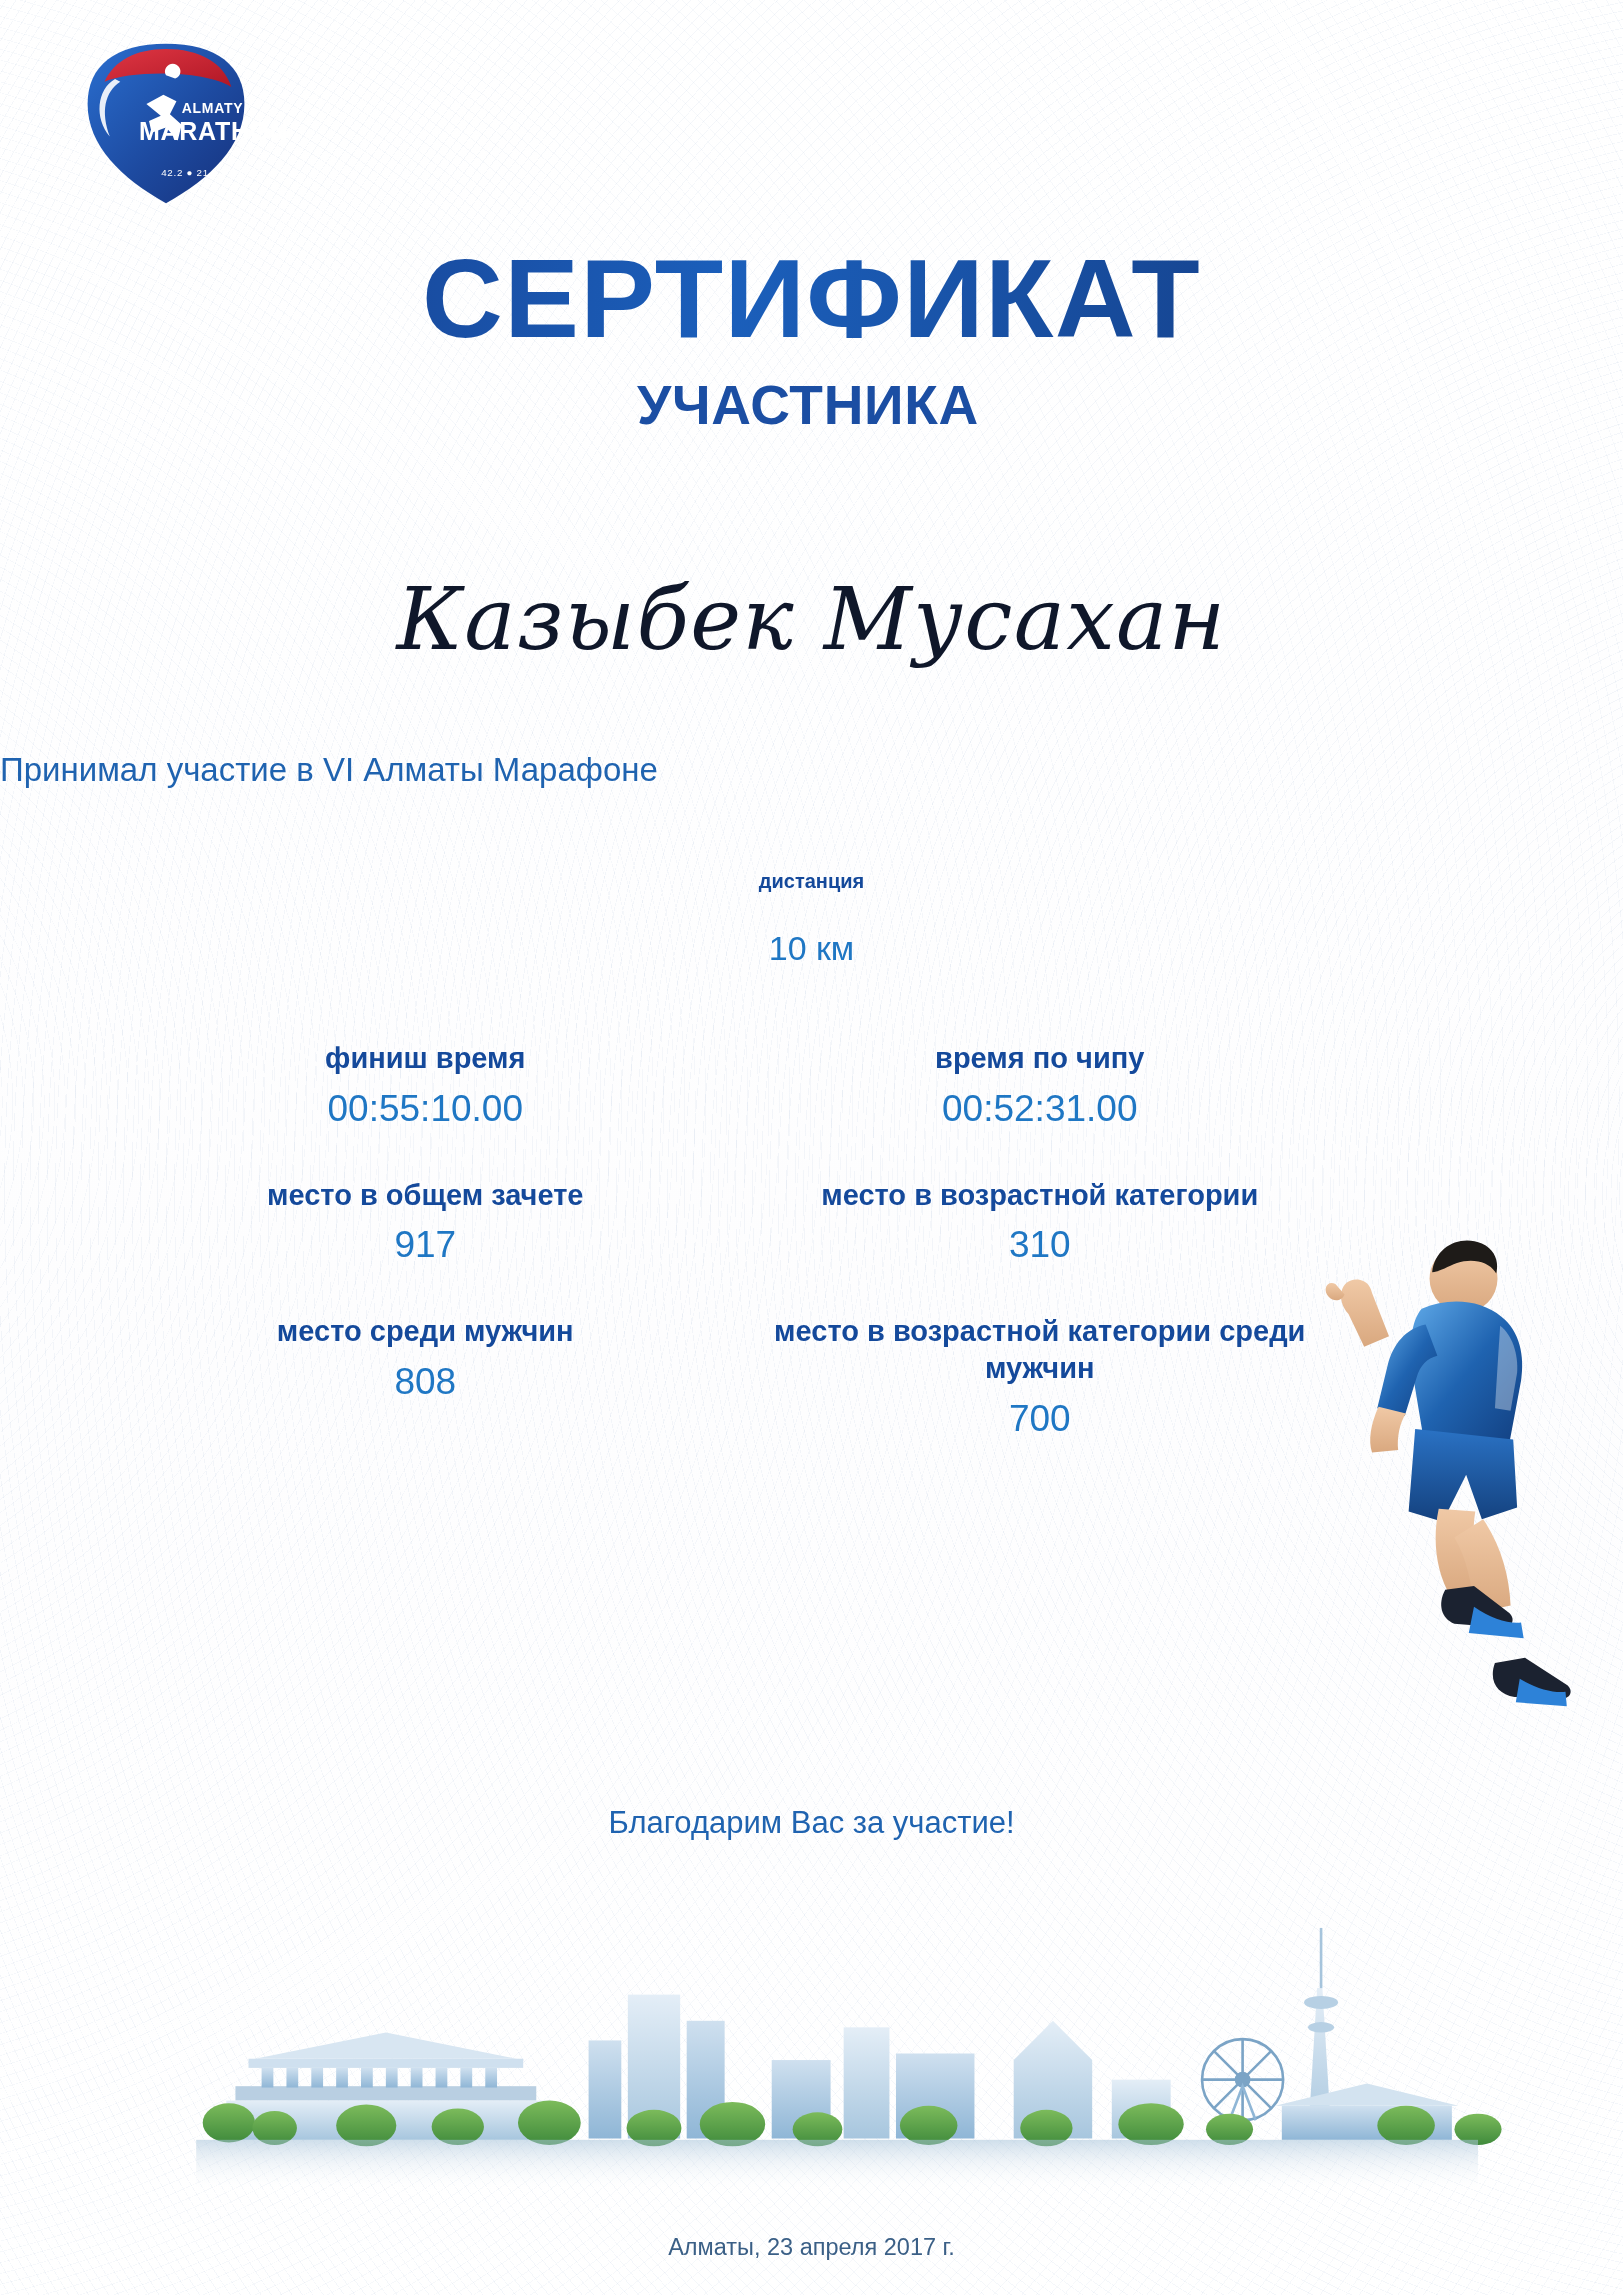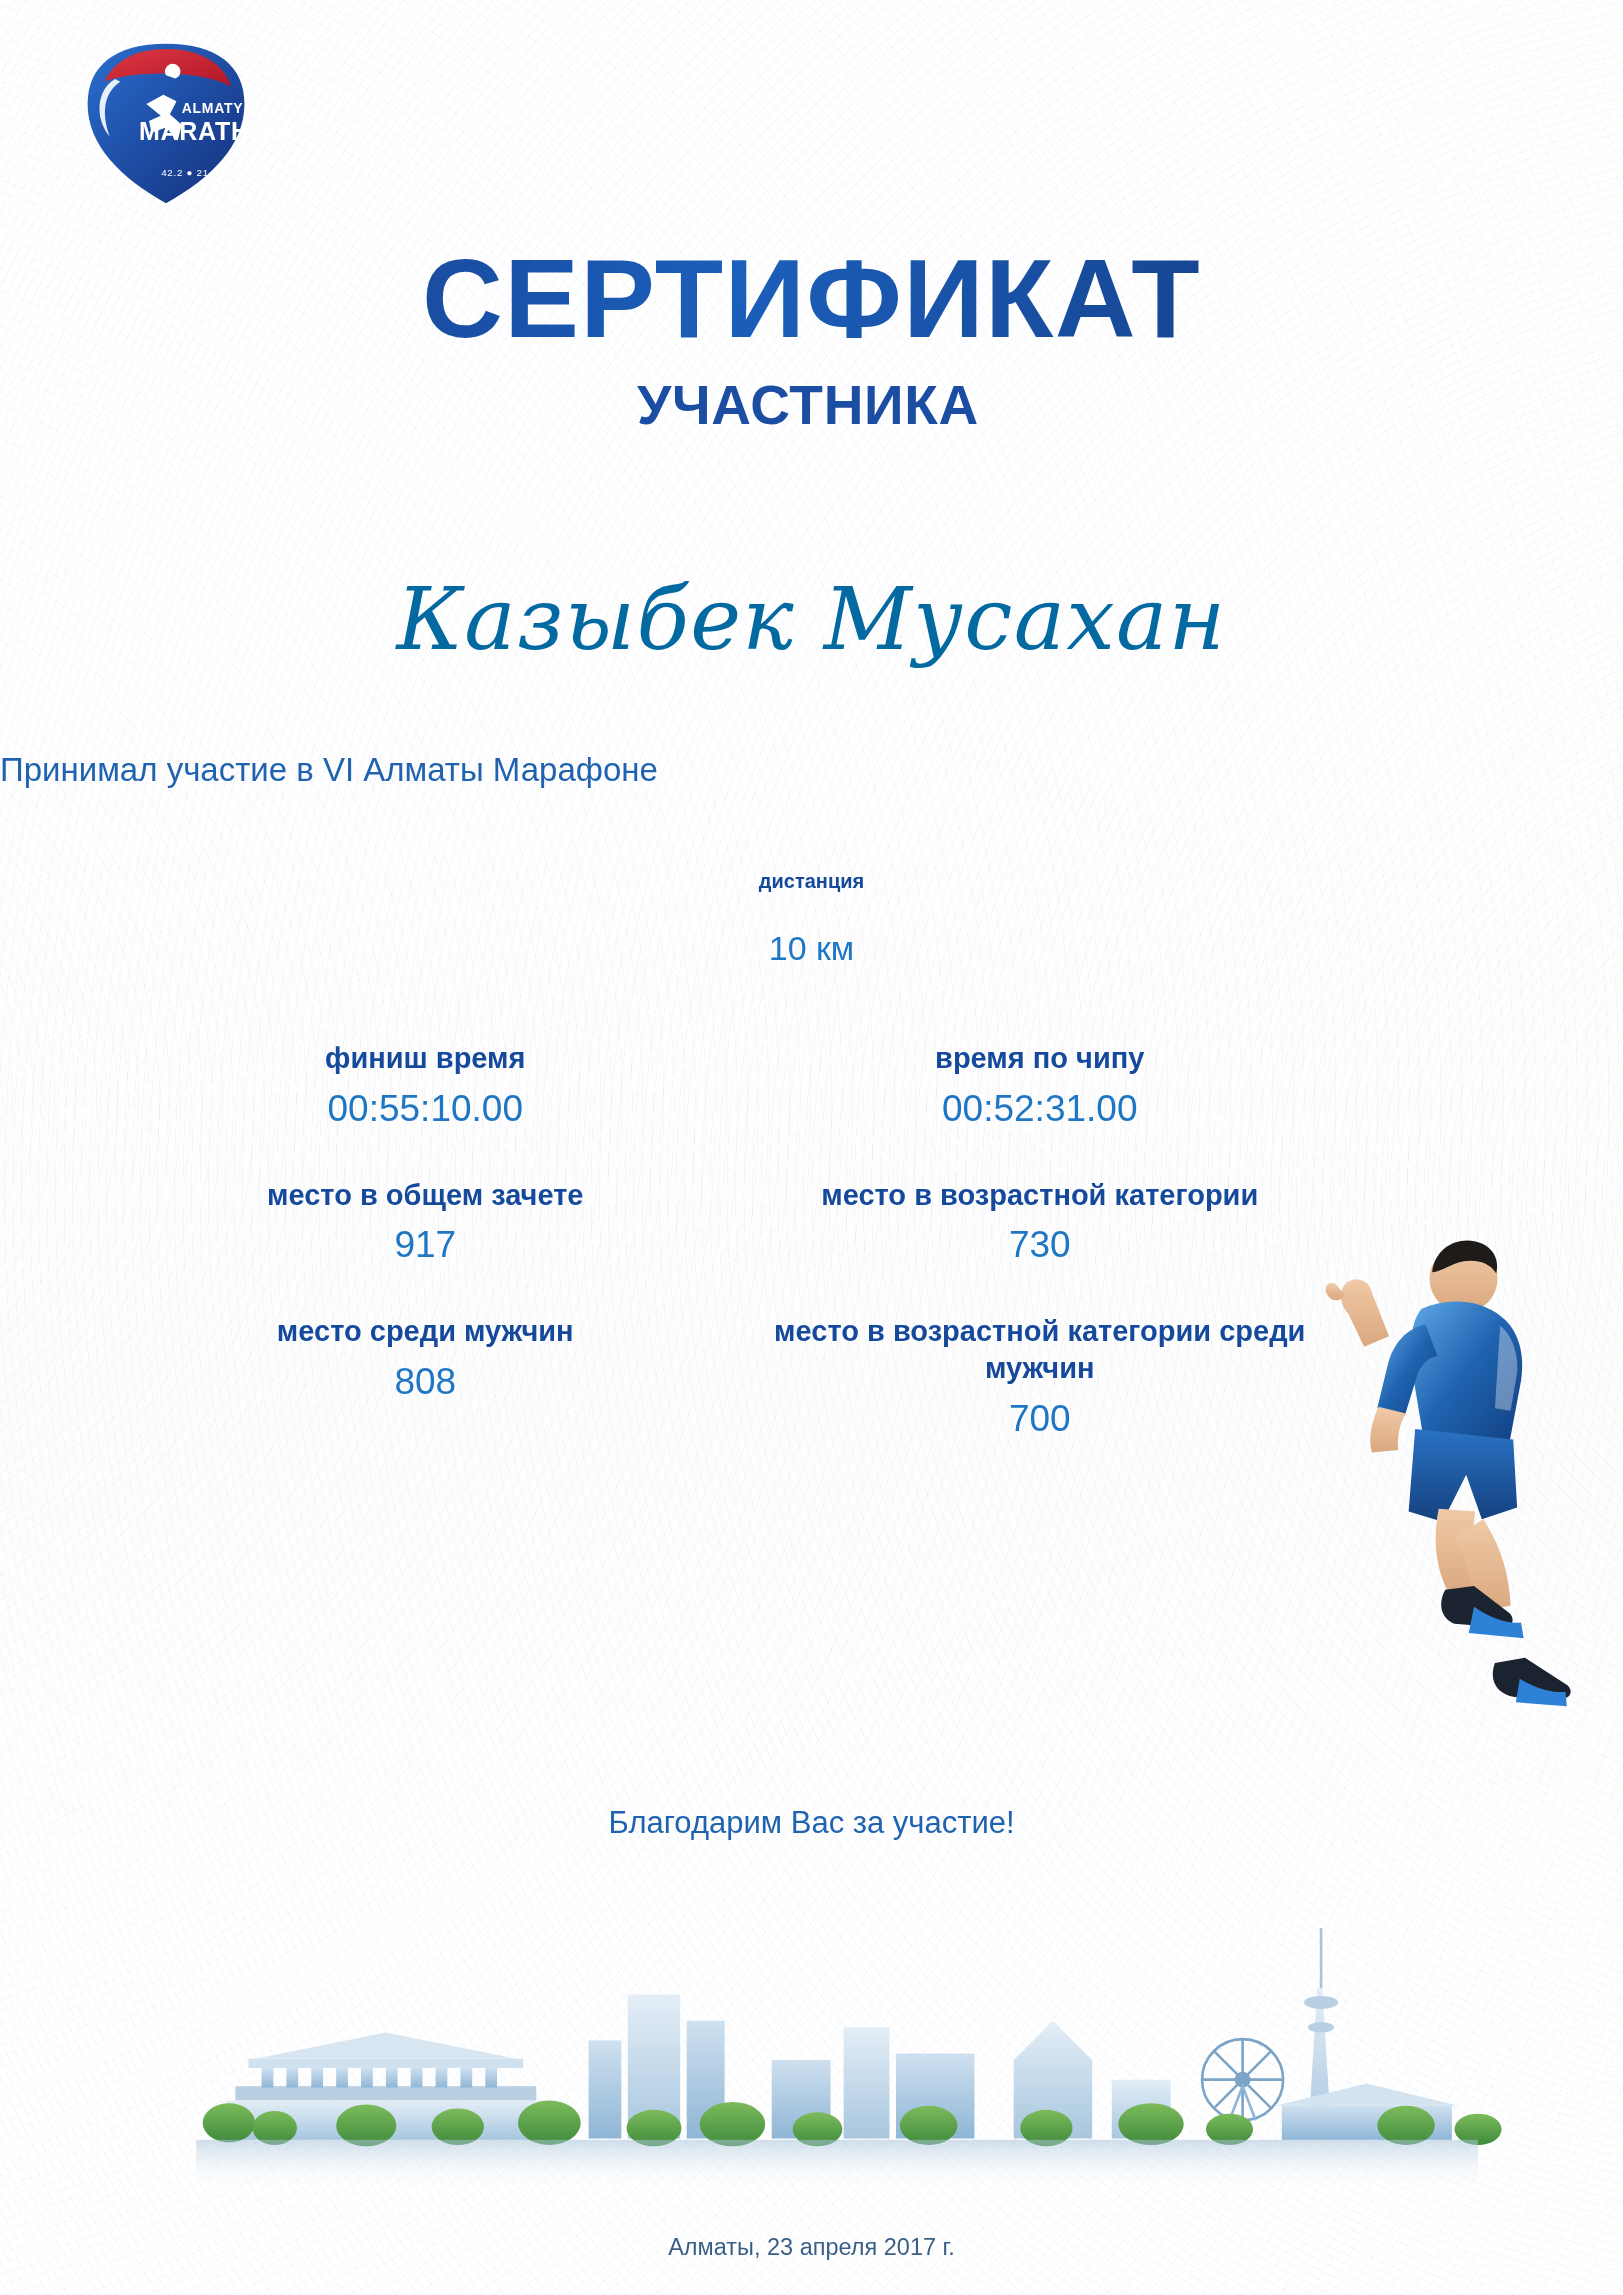--- a/index.html
+++ b/index.html
@@ -113,21 +113,21 @@
   
   .participant-name {
     position: absolute;
     left: 0;
     right: 0;
     top: 569px;
     text-align: center;
     font-family: "DejaVu Serif", serif;
     font-style: italic;
     font-size: 86px;
-    color: #0369a1;
+    color: #0f172a;
     letter-spacing: 1.3px;
   }
 
   .subtitle-line {
     position: absolute;
     left: 0;
     right: 0;
     top: 751px;
     font-size: 33px;
     color: #1f63b0;
@@ -285,21 +285,21 @@
       </div>
     </div>
 
     <div class="result-row">
       <div class="result-cell">
         <div class="result-label">место в общем зачете</div>
         <div class="result-value">917</div>
       </div>
       <div class="result-cell">
         <div class="result-label">место в возрастной категории</div>
-        <div class="result-value">730</div>
+        <div class="result-value">310</div>
       </div>
     </div>
 
     <div class="result-row">
       <div class="result-cell">
         <div class="result-label">место среди мужчин</div>
         <div class="result-value">808</div>
       </div>
       <div class="result-cell">
         <div class="result-label">место в возрастной категории среди мужчин</div>

